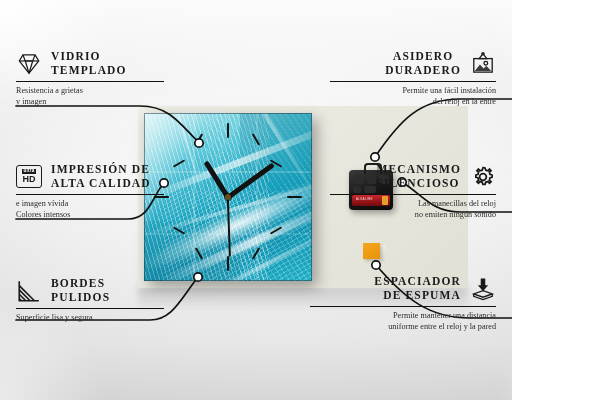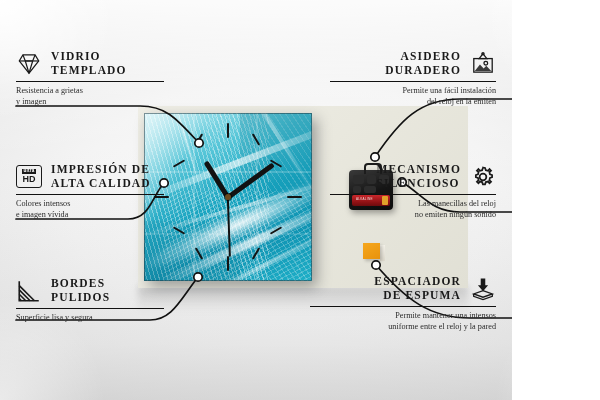--- a/index.html
+++ b/index.html
@@ -276,22 +276,22 @@
           <span class="u">ultra</span>
           <span class="h">HD</span>
         </span>
       </span>
       <span class="titles">
         <span class="ttl">IMPRESIÓN DE</span>
         <span class="ttl">ALTA CALIDAD</span>
       </span>
     </div>
     <div class="rule"></div>
+    <div class="sub">e imagen vívida</div>
     <div class="sub">Colores intensos</div>
-    <div class="sub">e imagen vívida</div>
   </div>
 
   <div class="feat left" style="left:16px;top:277px;width:148px;">
     <div class="row">
       <span class="ico">
         <svg viewBox="0 0 24 24" width="26" height="26" fill="none" stroke="#1a1a1a" stroke-width="1.5">
           <path d="M3 3 L3 21 L21 21"></path>
           <path d="M3 7 L17 21"></path>
             <path d="M3 11 L13 21"></path>
             <path d="M3 15 L9 21"></path>
@@ -302,37 +302,37 @@
         <span class="ttl">BORDES</span>
         <span class="ttl">PULIDOS</span>
       </span>
     </div>
     <div class="rule"></div>
     <div class="sub">Superficie lisa y segura</div>
   </div>
 
   <div class="feat right" style="right:16px;top:50px;width:166px;">
     <div class="row">
-      <span class="titles" style="align-items:flex-end;">
+      <span class="titles" style="align-items:center;">
         <span class="ttl">ASIDERO</span>
         <span class="ttl">DURADERO</span>
       </span>
       <span class="ico">
         <svg viewBox="0 0 24 24" width="26" height="26" fill="none" stroke="#1a1a1a" stroke-width="1.2">
           <rect x="3.5" y="7" width="17" height="12.5"></rect>
           <path d="M12 2.5 L8.5 7 H15.5 Z"></path>
           <circle cx="12" cy="2.6" r="1"></circle>
           <circle cx="14.6" cy="11.2" r="1.7"></circle>
           <path d="M4.4 18.4 L9.2 12.4 L12.6 16.2 L15 13.6 L19.6 18.4 Z" fill="#1a1a1a" stroke="none" opacity=".85"></path>
         </svg>
       </span>
     </div>
     <div class="rule"></div>
     <div class="sub">Permite una fácil instalación</div>
-    <div class="sub">del reloj en la emiten</div>
+    <div class="sub">del reloj en la entre</div>
   </div>
 
   <div class="feat right" style="right:16px;top:163px;width:166px;">
     <div class="row">
       <span class="titles" style="align-items:flex-start;">
         <span class="ttl">MECANISMO</span>
         <span class="ttl">SILENCIOSO</span>
       </span>
       <span class="ico">
         <svg viewBox="0 0 24 24" width="26" height="26" fill="none" stroke="#1a1a1a" stroke-width="1.6">
@@ -354,17 +354,17 @@
       </span>
       <span class="ico">
         <svg viewBox="0 0 24 24" width="26" height="26" fill="none" stroke="#1a1a1a" stroke-width="1.2">
           <path d="M9.9 2.2 h4.2 v6.4 h2.6 L12 14 L7.3 8.6 h2.6 Z" fill="#1a1a1a" stroke="none"></path>
           <path d="M12 13.6 L20.6 16.6 L12 19.6 L3.4 16.6 Z"></path>
           <path d="M3.4 16.6 v2.2 L12 21.8 L20.6 18.8 v-2.2"></path>
         </svg>
       </span>
     </div>
     <div class="rule"></div>
-    <div class="sub">Permite mantener una intensos</div>
+    <div class="sub">Permite mantener una distancia</div>
     <div class="sub">uniforme entre el reloj y la pared</div>
   </div>
 
 </div>
 
 </body></html>

